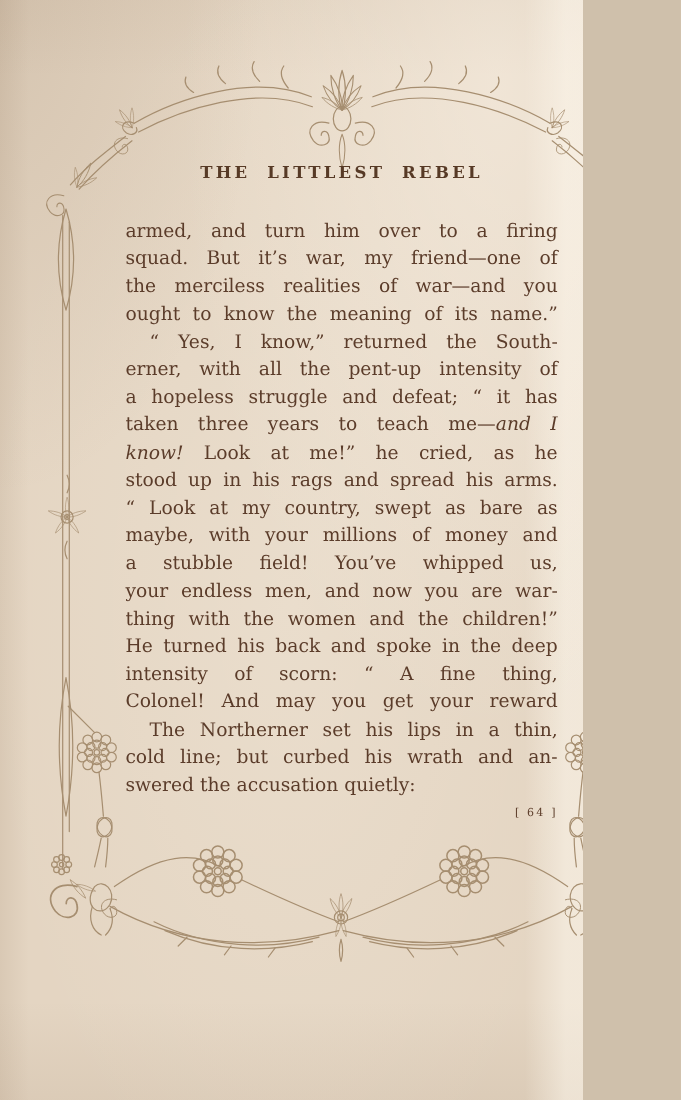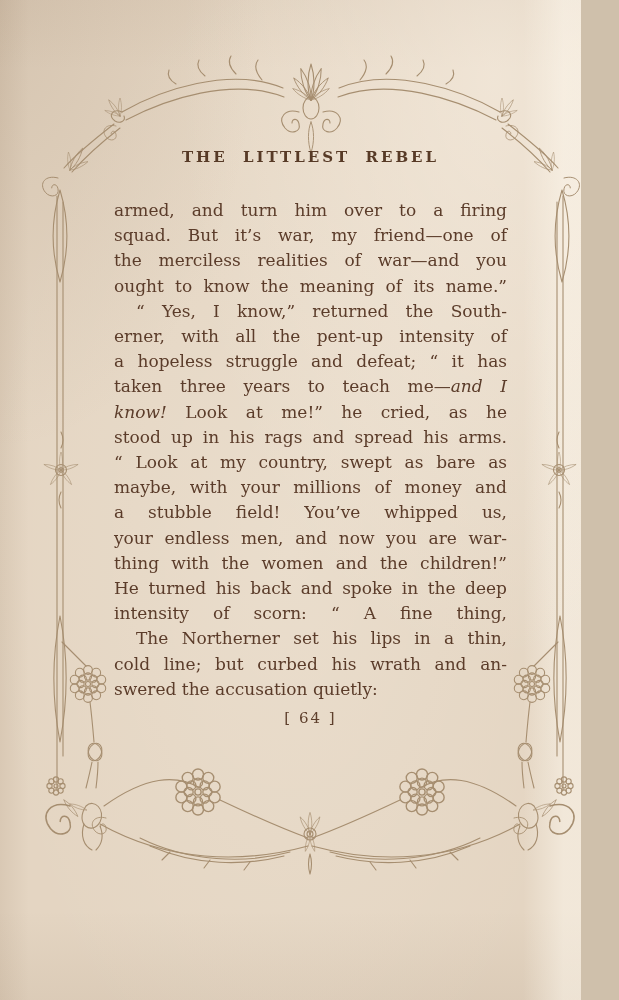--- a/index.html
+++ b/index.html
@@ -7,21 +7,21 @@
     --ink:#5b3c2a;
     --line:#a68e70;
   }
   html,body{margin:0;padding:0;}
   body{
     width:619px;height:1000px;
     font-family:"DejaVu Serif","Liberation Serif",serif;
     background:#cfc0ab;
   }
   .page{
-    position:relative;width:581px;height:1000px;overflow:hidden;
+    position:relative;width:530px;height:1000px;overflow:hidden;
     background-color:var(--paper);
     background-image:
       radial-gradient(ellipse at 0% 0%, rgba(110,80,50,0.12), transparent 32%),
       radial-gradient(ellipse at 85% 8%, rgba(255,248,238,0.45), transparent 45%),
       radial-gradient(ellipse at 50% 55%, rgba(255,250,240,0.22), transparent 75%),
       linear-gradient(90deg, rgba(120,90,60,0.10), transparent 5%, transparent 90%, rgba(255,250,240,0.5) 97%),
       linear-gradient(0deg, rgba(120,90,60,0.08), transparent 9%, transparent 93%, rgba(120,90,60,0.05));
   }
   svg.border{position:absolute;left:0;top:0;width:619px;height:1000px;}
   svg.border *{stroke:var(--line);fill:none;stroke-width:1.1;stroke-linecap:round;stroke-linejoin:round;}
@@ -32,21 +32,21 @@
     text-align:center;font-weight:bold;font-size:15px;
     letter-spacing:3px;word-spacing:7px;color:#573a26;
     margin-bottom:17px;
   }
   .text-block{font-size:17px;line-height:25.2px;margin-top:32px;}
   .line{text-align:left;}
   .line.j{text-align:justify;text-align-last:justify;}
   .line.ind{text-indent:22px;}
   .it{font-style:italic;}
   .folio{
-    text-align:center;font-size:15px;margin-top:7px;letter-spacing:2px;color:#5e3f2c;
+    text-align:right;font-size:10px;margin-top:7px;letter-spacing:2px;color:#5e3f2c;
   }
 </style>
 </head>
 <body>
 
 <div class="page">
 
   <svg class="border" viewBox="0 0 619 1000" aria-hidden="true">
     <defs>
       <path id="petal" d="M0,0 C-4,-10 -4,-24 0,-36 C4,-24 4,-10 0,0 Z"></path>
@@ -195,19 +195,20 @@
         <div class="line j"><span>taken three years to teach me—</span><span class="it">and I</span></div>
         <div class="line j"><span class="it">know!</span><span>  Look at me!” he cried, as he</span></div>
         <div class="line j"><span>stood up in his rags and spread his arms.</span></div>
         <div class="line j"><span>“ Look at my country, swept as bare as</span></div>
         <div class="line j"><span>maybe, with your millions of money and</span></div>
         <div class="line j"><span>a stubble field!  You’ve whipped us,</span></div>
         <div class="line j"><span>your endless men, and now you are war-</span></div>
         <div class="line j"><span>thing with the women and the children!”</span></div>
         <div class="line j"><span>He turned his back and spoke in the deep</span></div>
         <div class="line j"><span>intensity of scorn: “ A fine thing,</span></div>
+        <div class="line j"><span>Colonel!  And may you get your reward</span></div>
         <div class="line j ind"><span>The Northerner set his lips in a thin,</span></div>
         <div class="line j"><span>cold line; but curbed his wrath and an-</span></div>
         <div class="line"><span>swered the accusation quietly:</span></div>
       </div>
     <div class="folio">[ 64 ]</div>
   </div>
 </div>
 
 </body></html>

